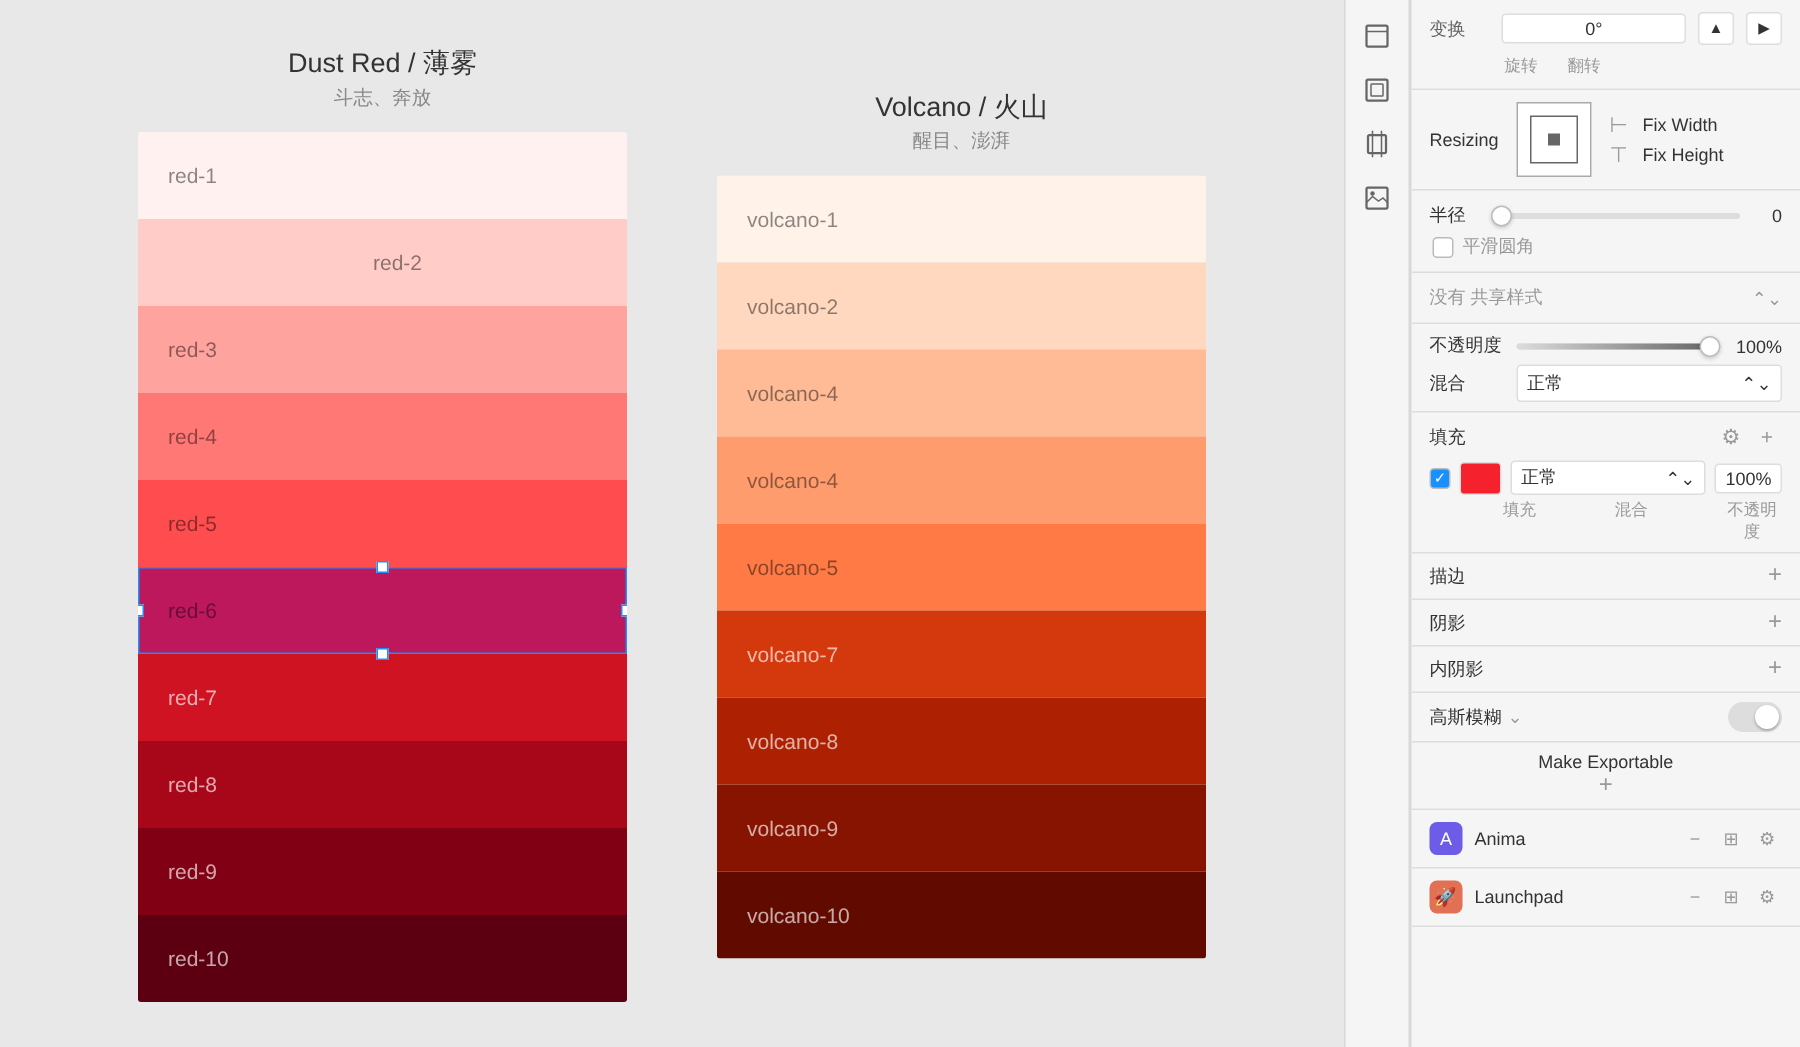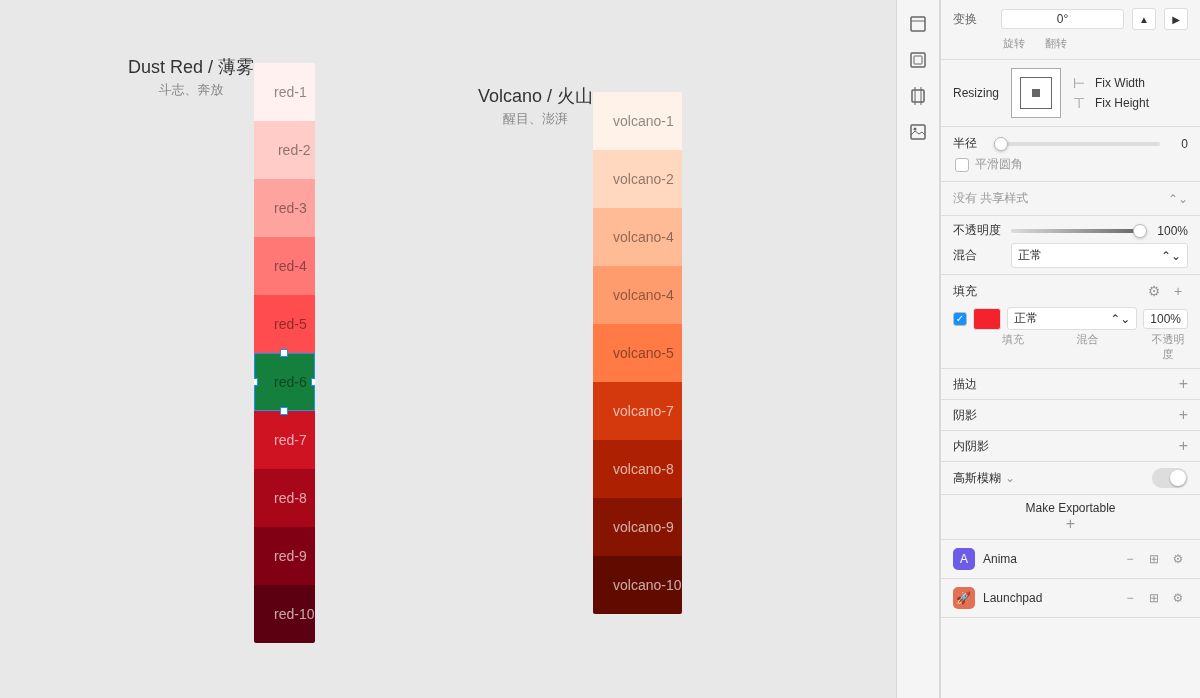--- a/index.html
+++ b/index.html
@@ -20,22 +20,22 @@
       align-items: center;
       justify-content: center;
       gap: 60px;
       padding: 20px;
       position: relative;
     }
 
     
     .palette-card {
       display: flex;
-      flex-direction: row;
-      width: 290px;
+      flex-direction: column;
+      width: 326px;
     }
 
     .palette-title {
       text-align: center;
       margin-bottom: 6px;
     }
     .palette-title-main {
       font-size: 18px;
       color: #333;
       font-weight: 400;
@@ -517,21 +517,21 @@
 
       <div class="swatch" style="background:#ff4d4f;">
         <span>red-5</span>
       </div>
 
       <div style="position:relative;">
         <div style="position:absolute;width:8px;height:8px;background:white;border:1.5px solid #1890ff;top:-4px;left:50%;transform:translateX(-50%);z-index:10;"></div>
         <div style="position:absolute;width:8px;height:8px;background:white;border:1.5px solid #1890ff;top:50%;left:-4px;transform:translateY(-50%);z-index:10;"></div>
         <div style="position:absolute;width:8px;height:8px;background:white;border:1.5px solid #1890ff;top:50%;right:-4px;transform:translateY(-50%);z-index:10;"></div>
         <div style="position:absolute;width:8px;height:8px;background:white;border:1.5px solid #1890ff;bottom:-4px;left:50%;transform:translateX(-50%);z-index:10;"></div>
-        <div class="swatch" style="background:#15803d;outline:1.5px solid #1890ff;outline-offset:-1px;">
+        <div class="swatch" style="background:#be185d;outline:1.5px solid #1890ff;outline-offset:-1px;">
           <span>red-6</span>
         </div>
       </div>
 
       <div class="swatch" style="background:#cf1322;color:rgba(255,255,255,0.65);">
         <span>red-7</span>
       </div>
 
       <div class="swatch" style="background:#a8071a;color:rgba(255,255,255,0.65);">
         <span>red-8</span>

